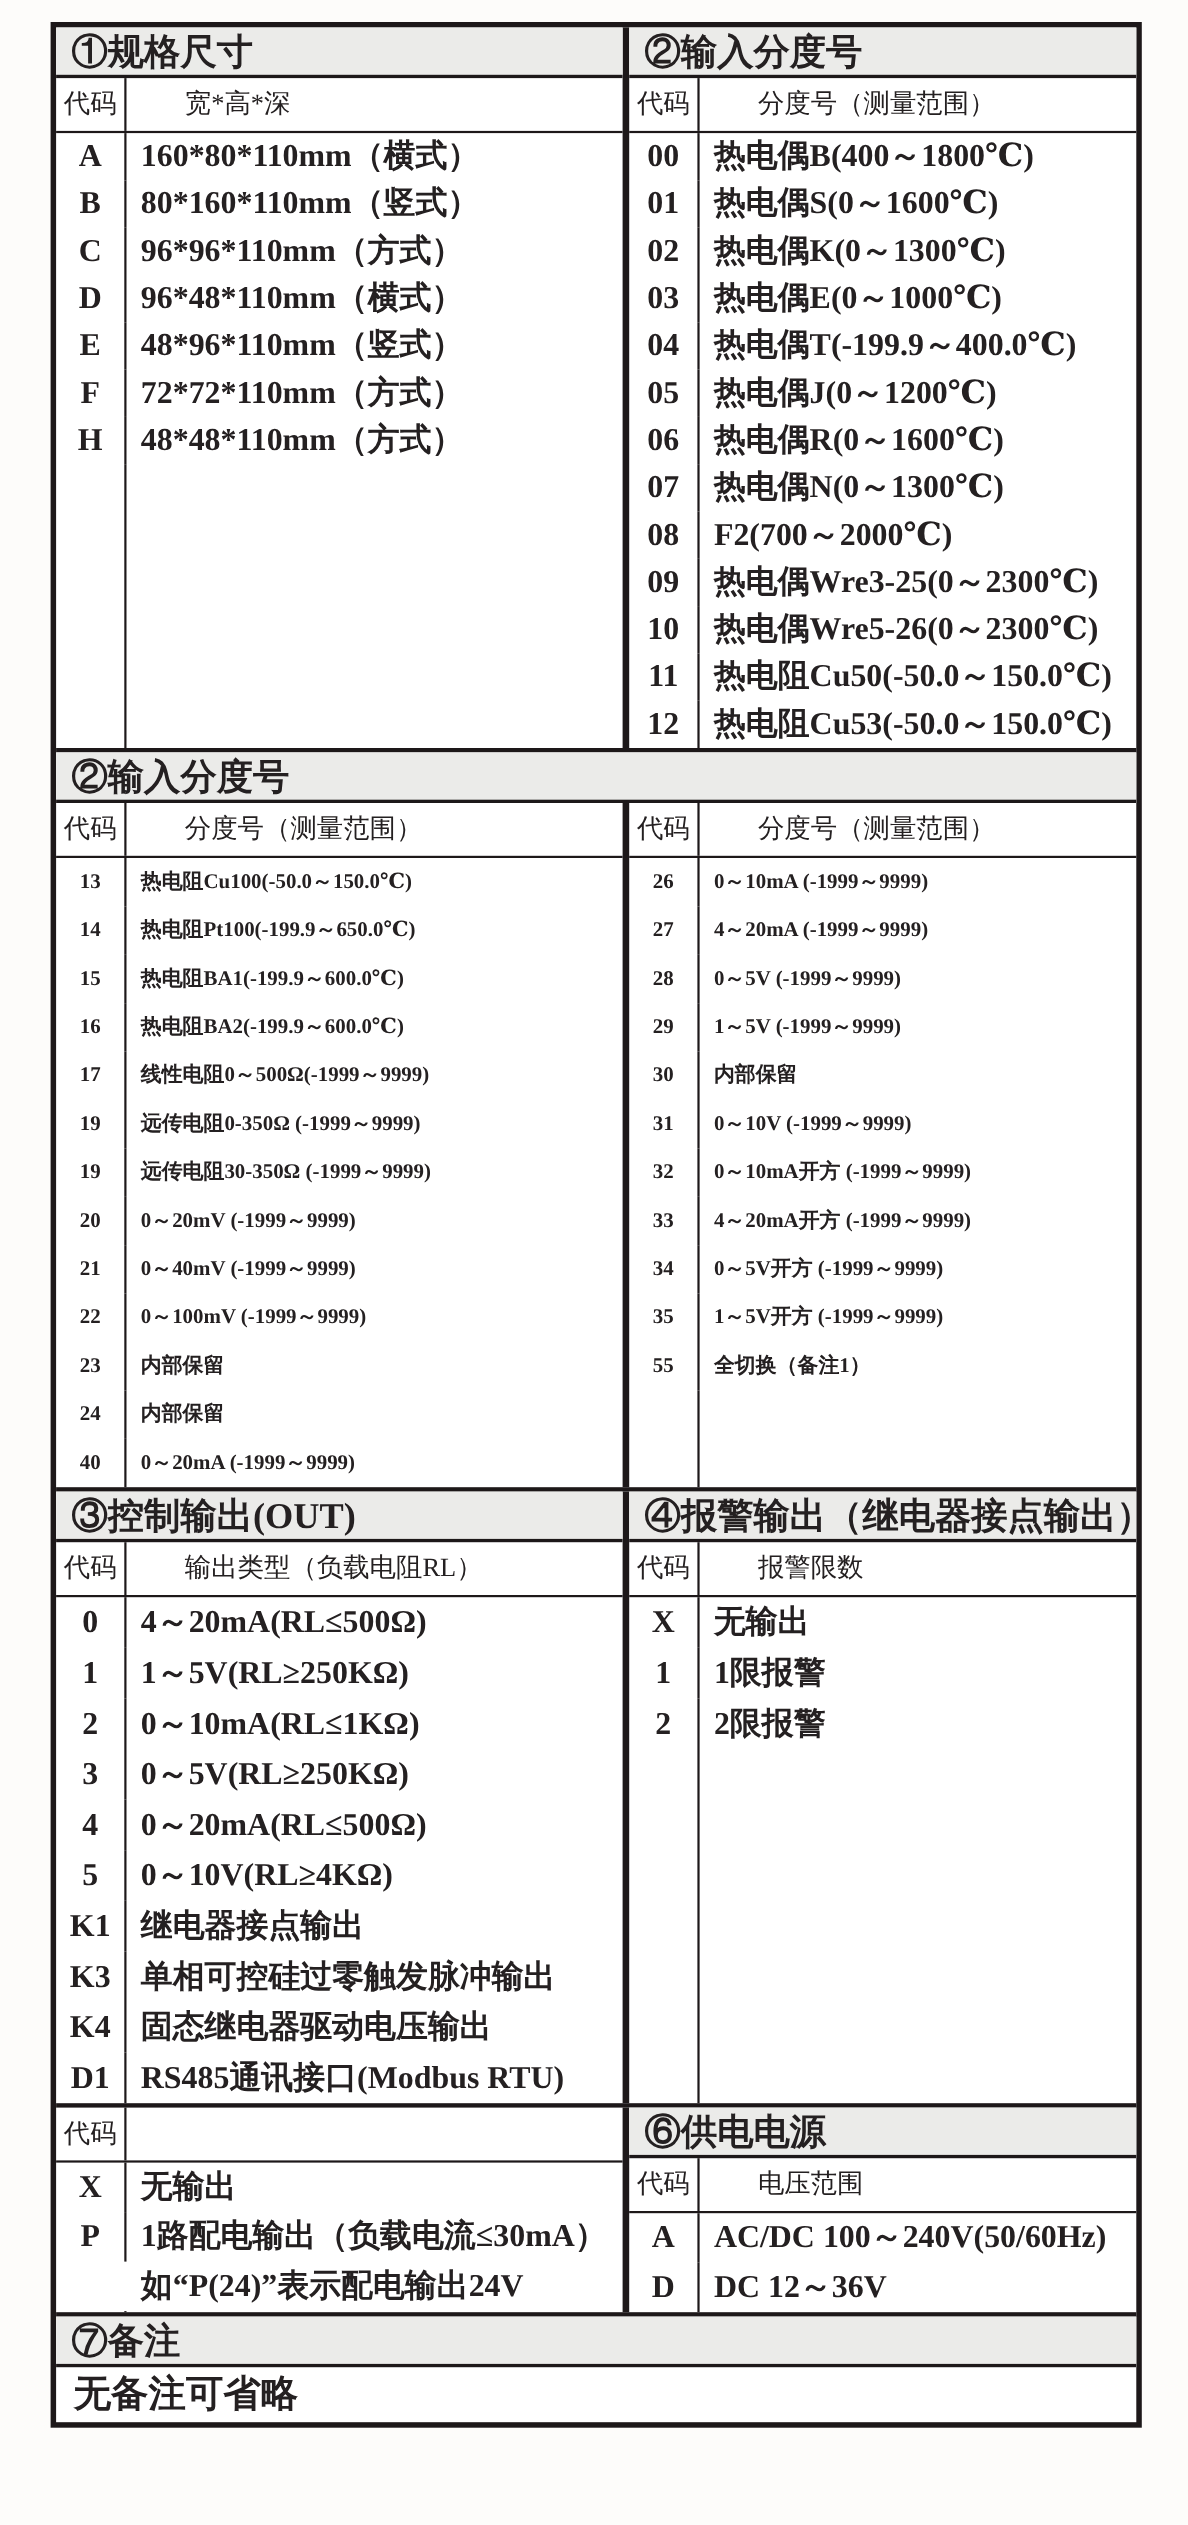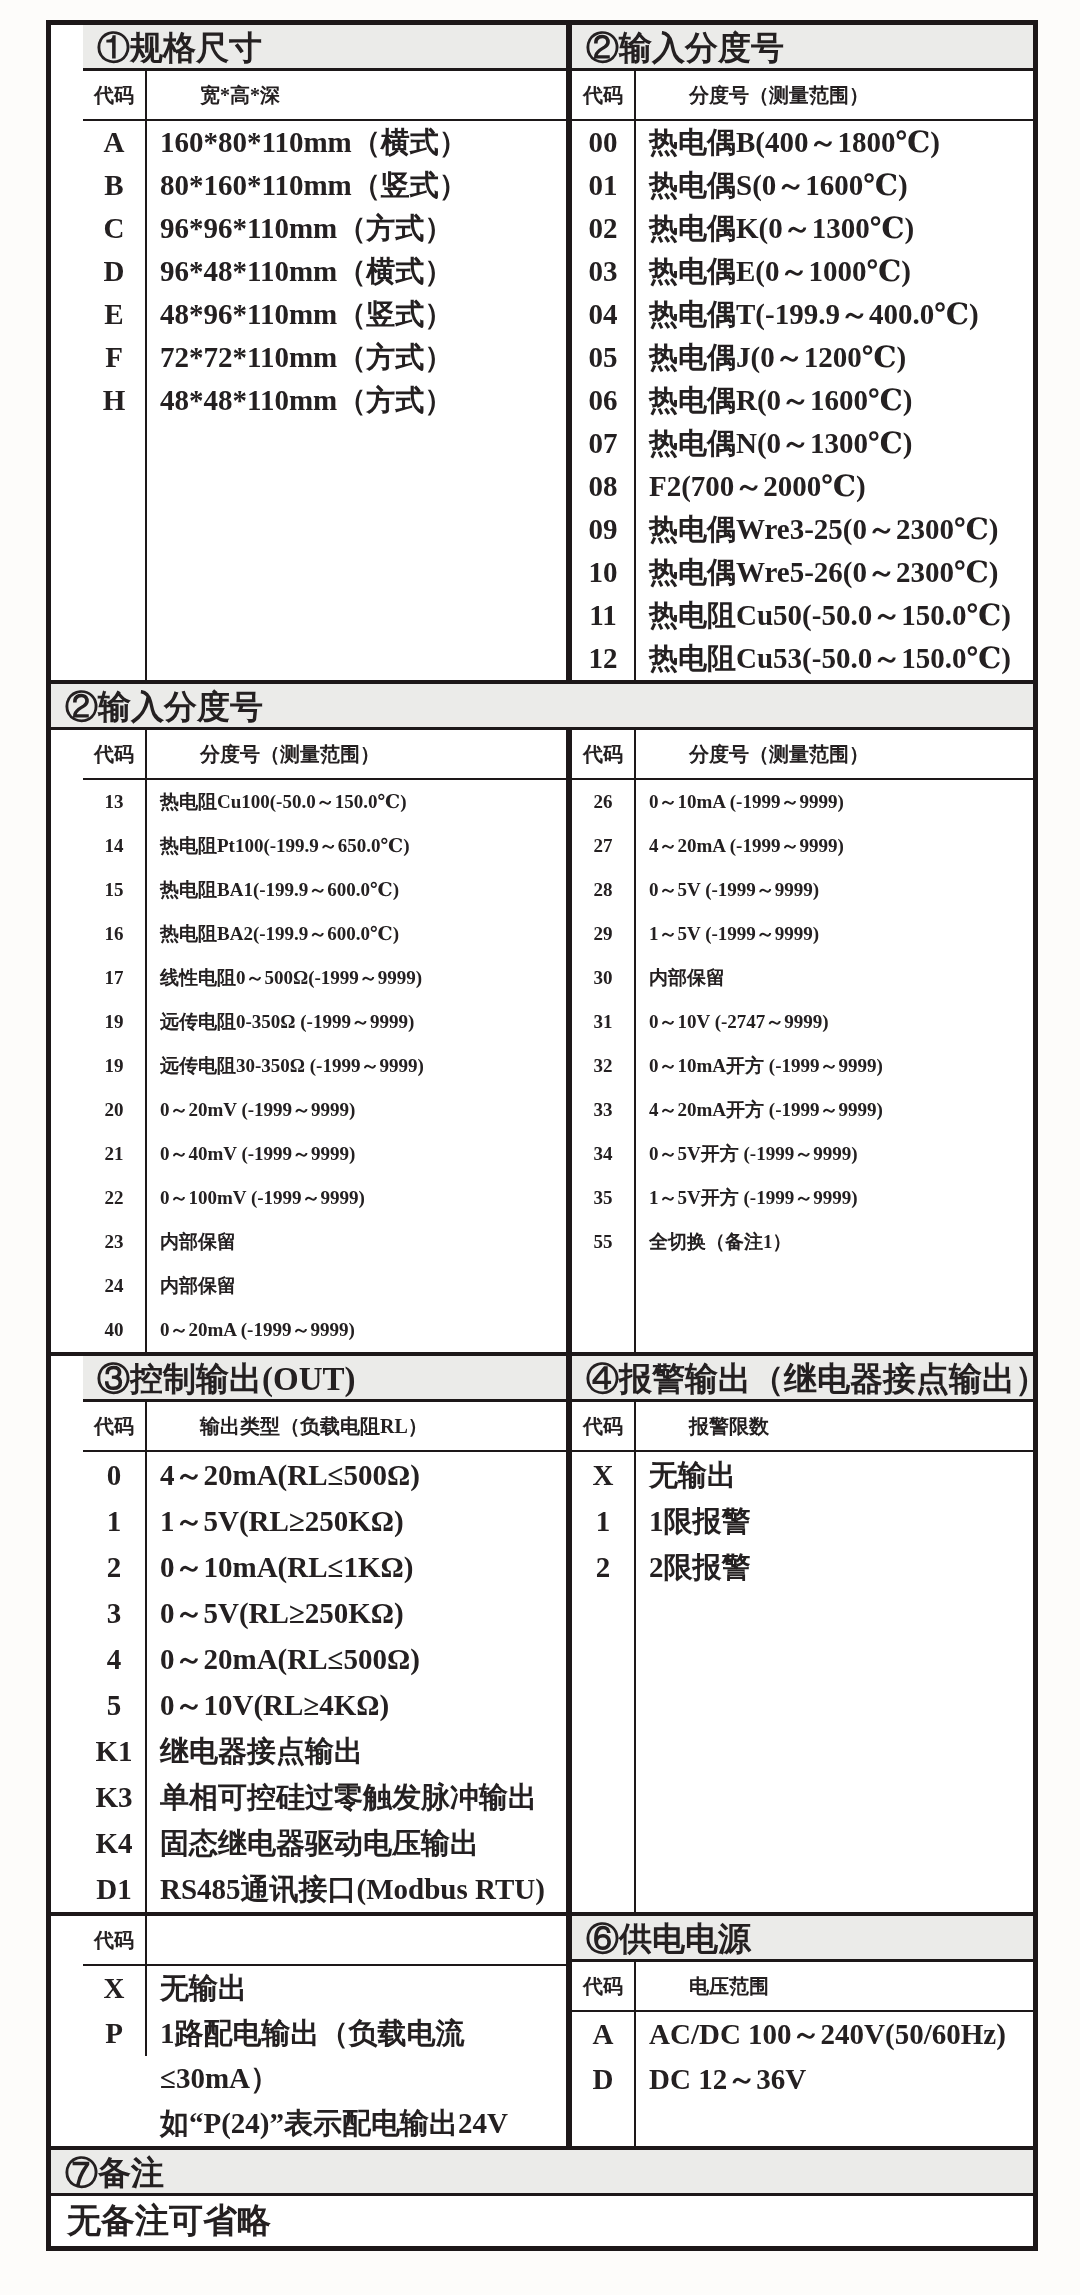--- a/index.html
+++ b/index.html
@@ -11,26 +11,26 @@
   *{box-sizing:border-box;margin:0;padding:0;}
   html,body{width:1080px;height:2295px;background:var(--page);
     font-family:"Liberation Serif","DejaVu Serif",serif;color:var(--txt);}
   .page{position:relative;width:1080px;height:2295px;}
   .tbl{position:absolute;left:46px;top:20px;width:992px;
     border:5px solid var(--bd);background:#fff;}
   section{border-top:4px solid var(--bd);}
   section:first-child{border-top:none;}
   .split{display:grid;grid-template-columns:521px 1fr;align-items:stretch;}
   .half{display:flex;flex-direction:column;min-width:0;}
-  .hl{border-right:6px solid var(--bd);padding-left:32px;}
+  .hl{border-right:6px solid var(--bd);}
   .shead{height:46px;line-height:46px;background:var(--gray);
     border-bottom:3px solid var(--bd);font-size:33px;font-weight:bold;
     padding-left:14px;white-space:nowrap;overflow:hidden;}
   .sub{display:grid;grid-template-columns:64px 1fr;height:50px;
-    border-bottom:2px solid var(--bd);font-size:20px;font-weight:bold;}
+    border-bottom:2px solid var(--bd);font-size:24px;font-weight:normal;}
   .sub .code{border-right:2px solid var(--bd);text-align:center;line-height:48px;}
   .sub .val{padding-left:13px;line-height:48px;white-space:nowrap;overflow:hidden;margin-left:40px;}
   .rows{display:block;}
   .row{display:grid;grid-template-columns:64px 1fr;}
   .row .code{border-right:2px solid var(--bd);text-align:center;font-weight:bold;}
   .row .val{padding-left:13px;font-weight:bold;white-space:nowrap;overflow:hidden;}
   .filler{flex:1;min-height:0;display:grid;grid-template-columns:64px 1fr;}
   .filler .code{border-right:2px solid var(--bd);}
   
   .secA .row{height:43px;font-size:29px;}
@@ -253,21 +253,21 @@
               <div class="row">
               <div class="code">29</div>
               <div class="val">1～5V (-1999～9999)</div>
             </div>
               <div class="row">
               <div class="code">30</div>
               <div class="val">内部保留</div>
             </div>
               <div class="row">
               <div class="code">31</div>
-              <div class="val">0～10V (-2747～9999)</div>
+              <div class="val">0～10V (-1999～9999)</div>
             </div>
               <div class="row">
               <div class="code">32</div>
               <div class="val">0～10mA开方 (-1999～9999)</div>
             </div>
               <div class="row">
               <div class="code">33</div>
               <div class="val">4～20mA开方 (-1999～9999)</div>
             </div>
               <div class="row">

